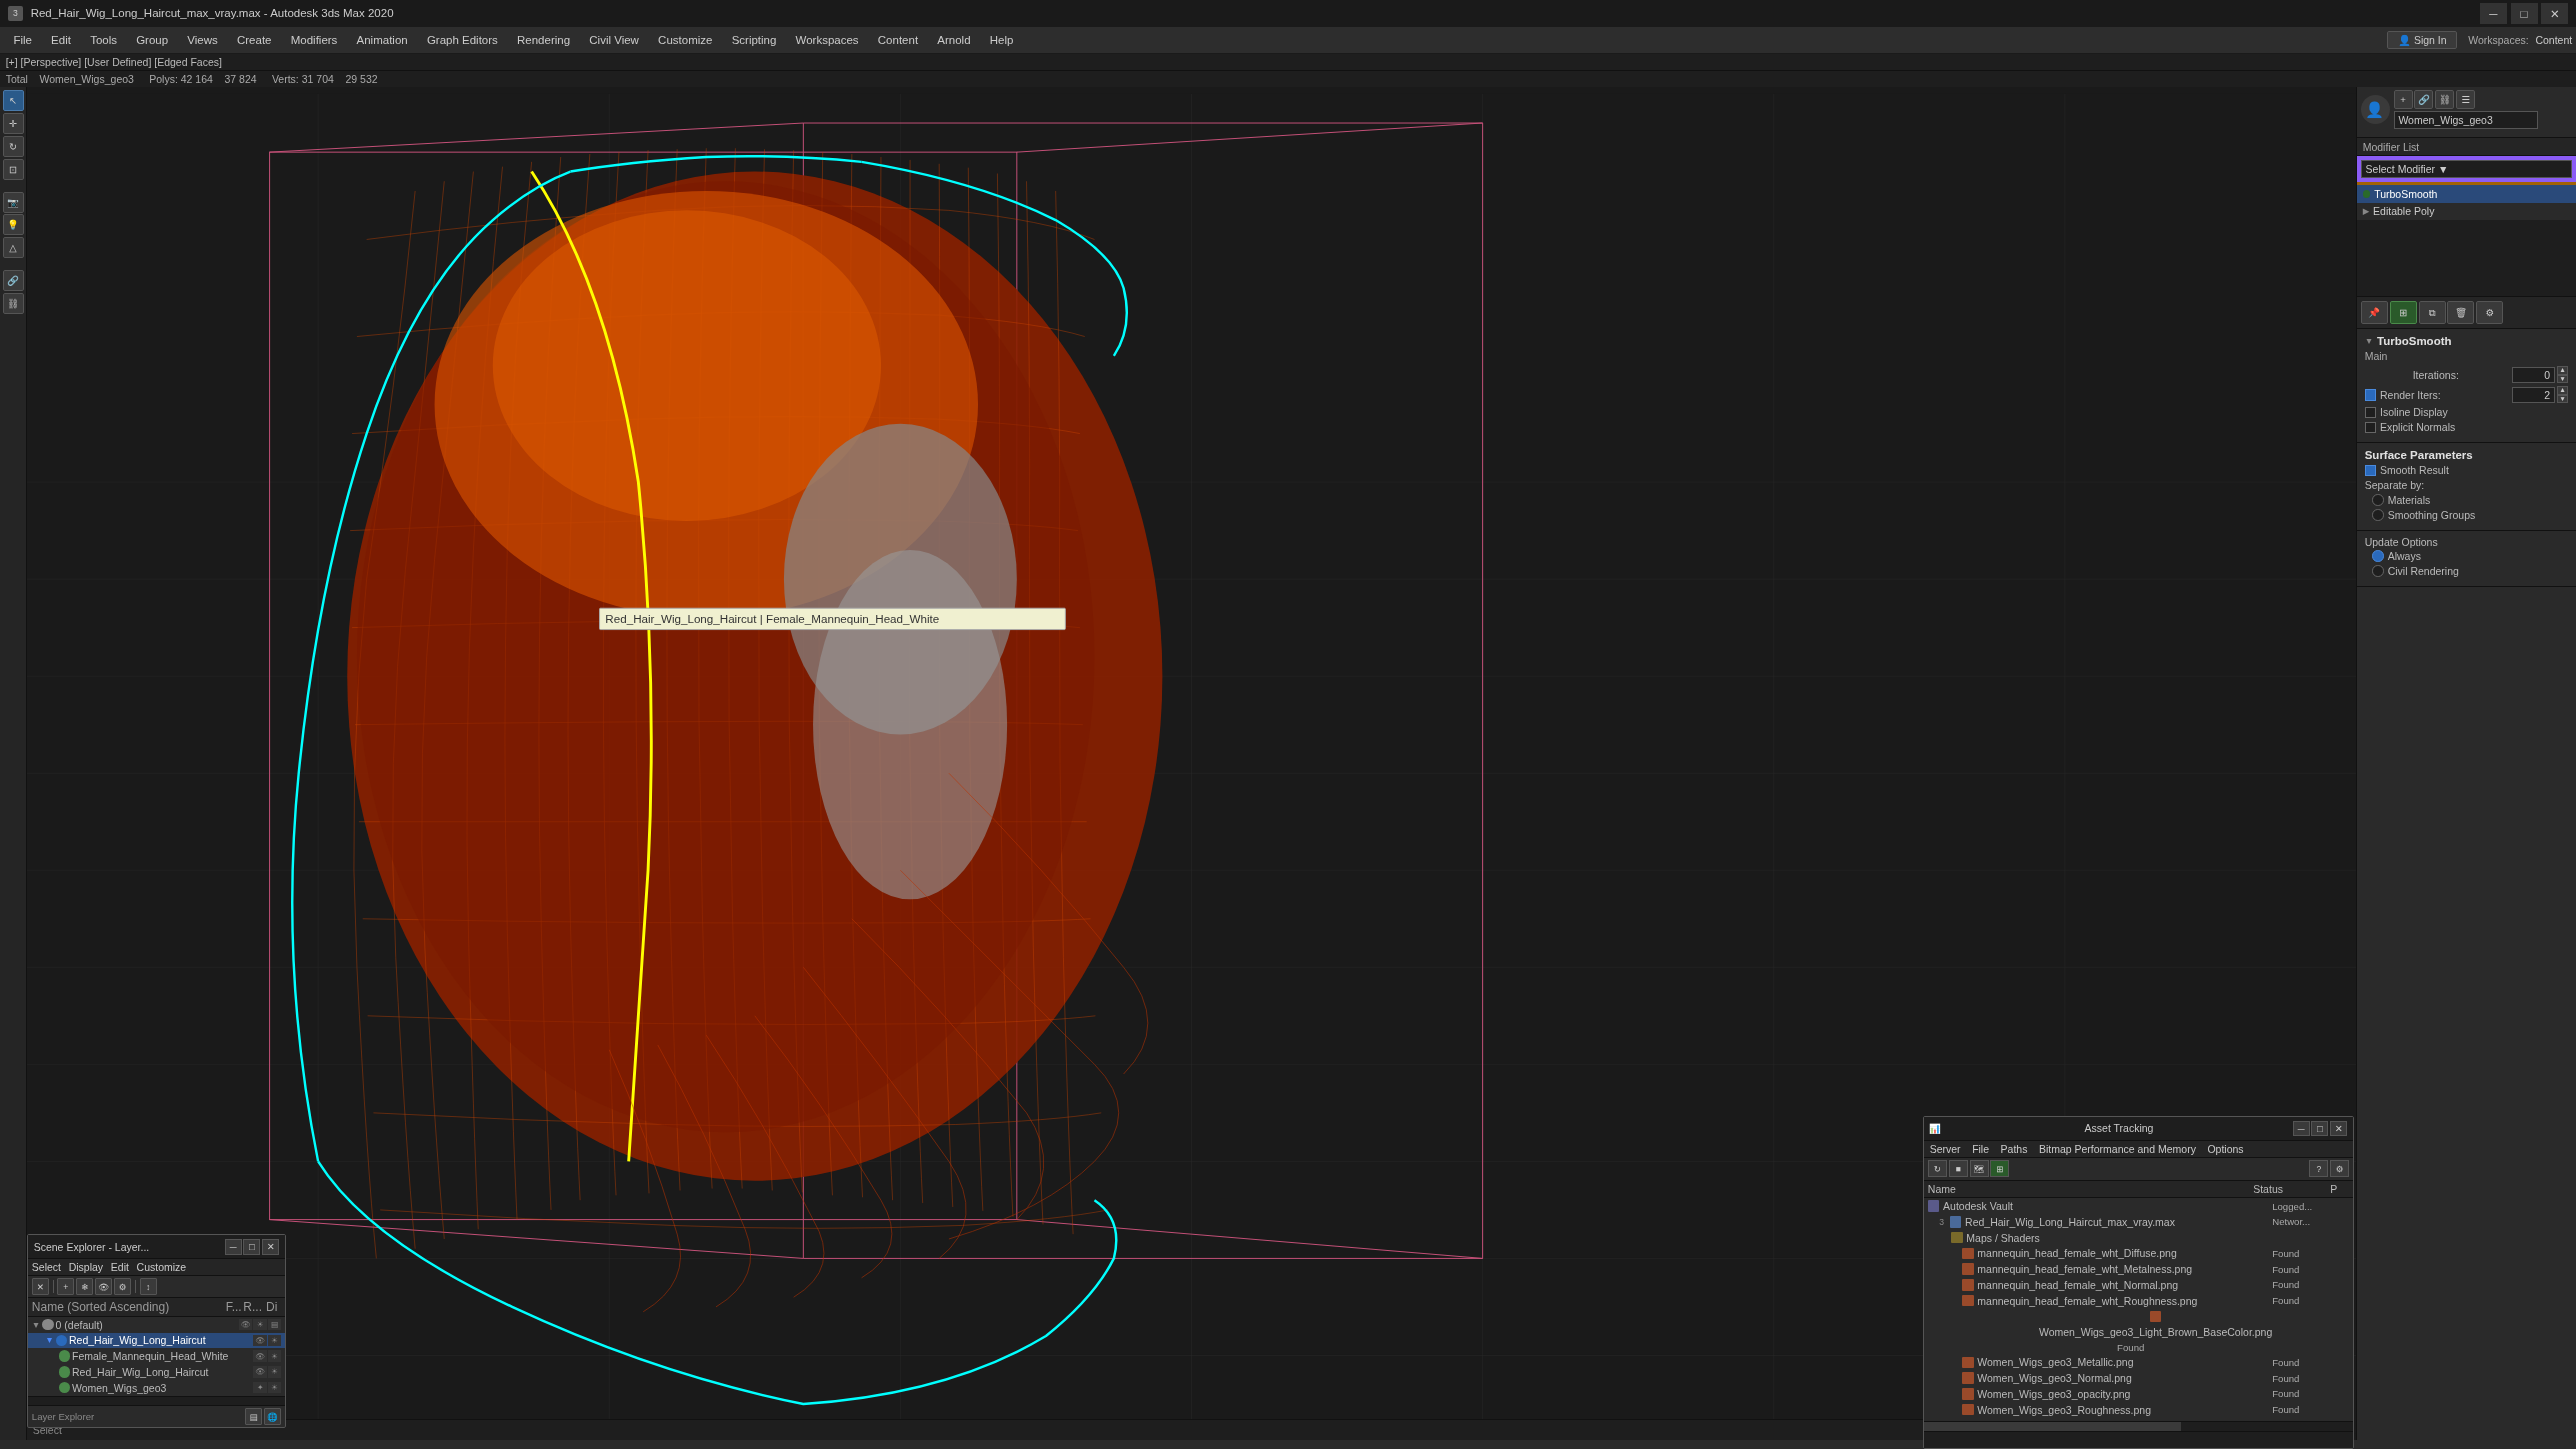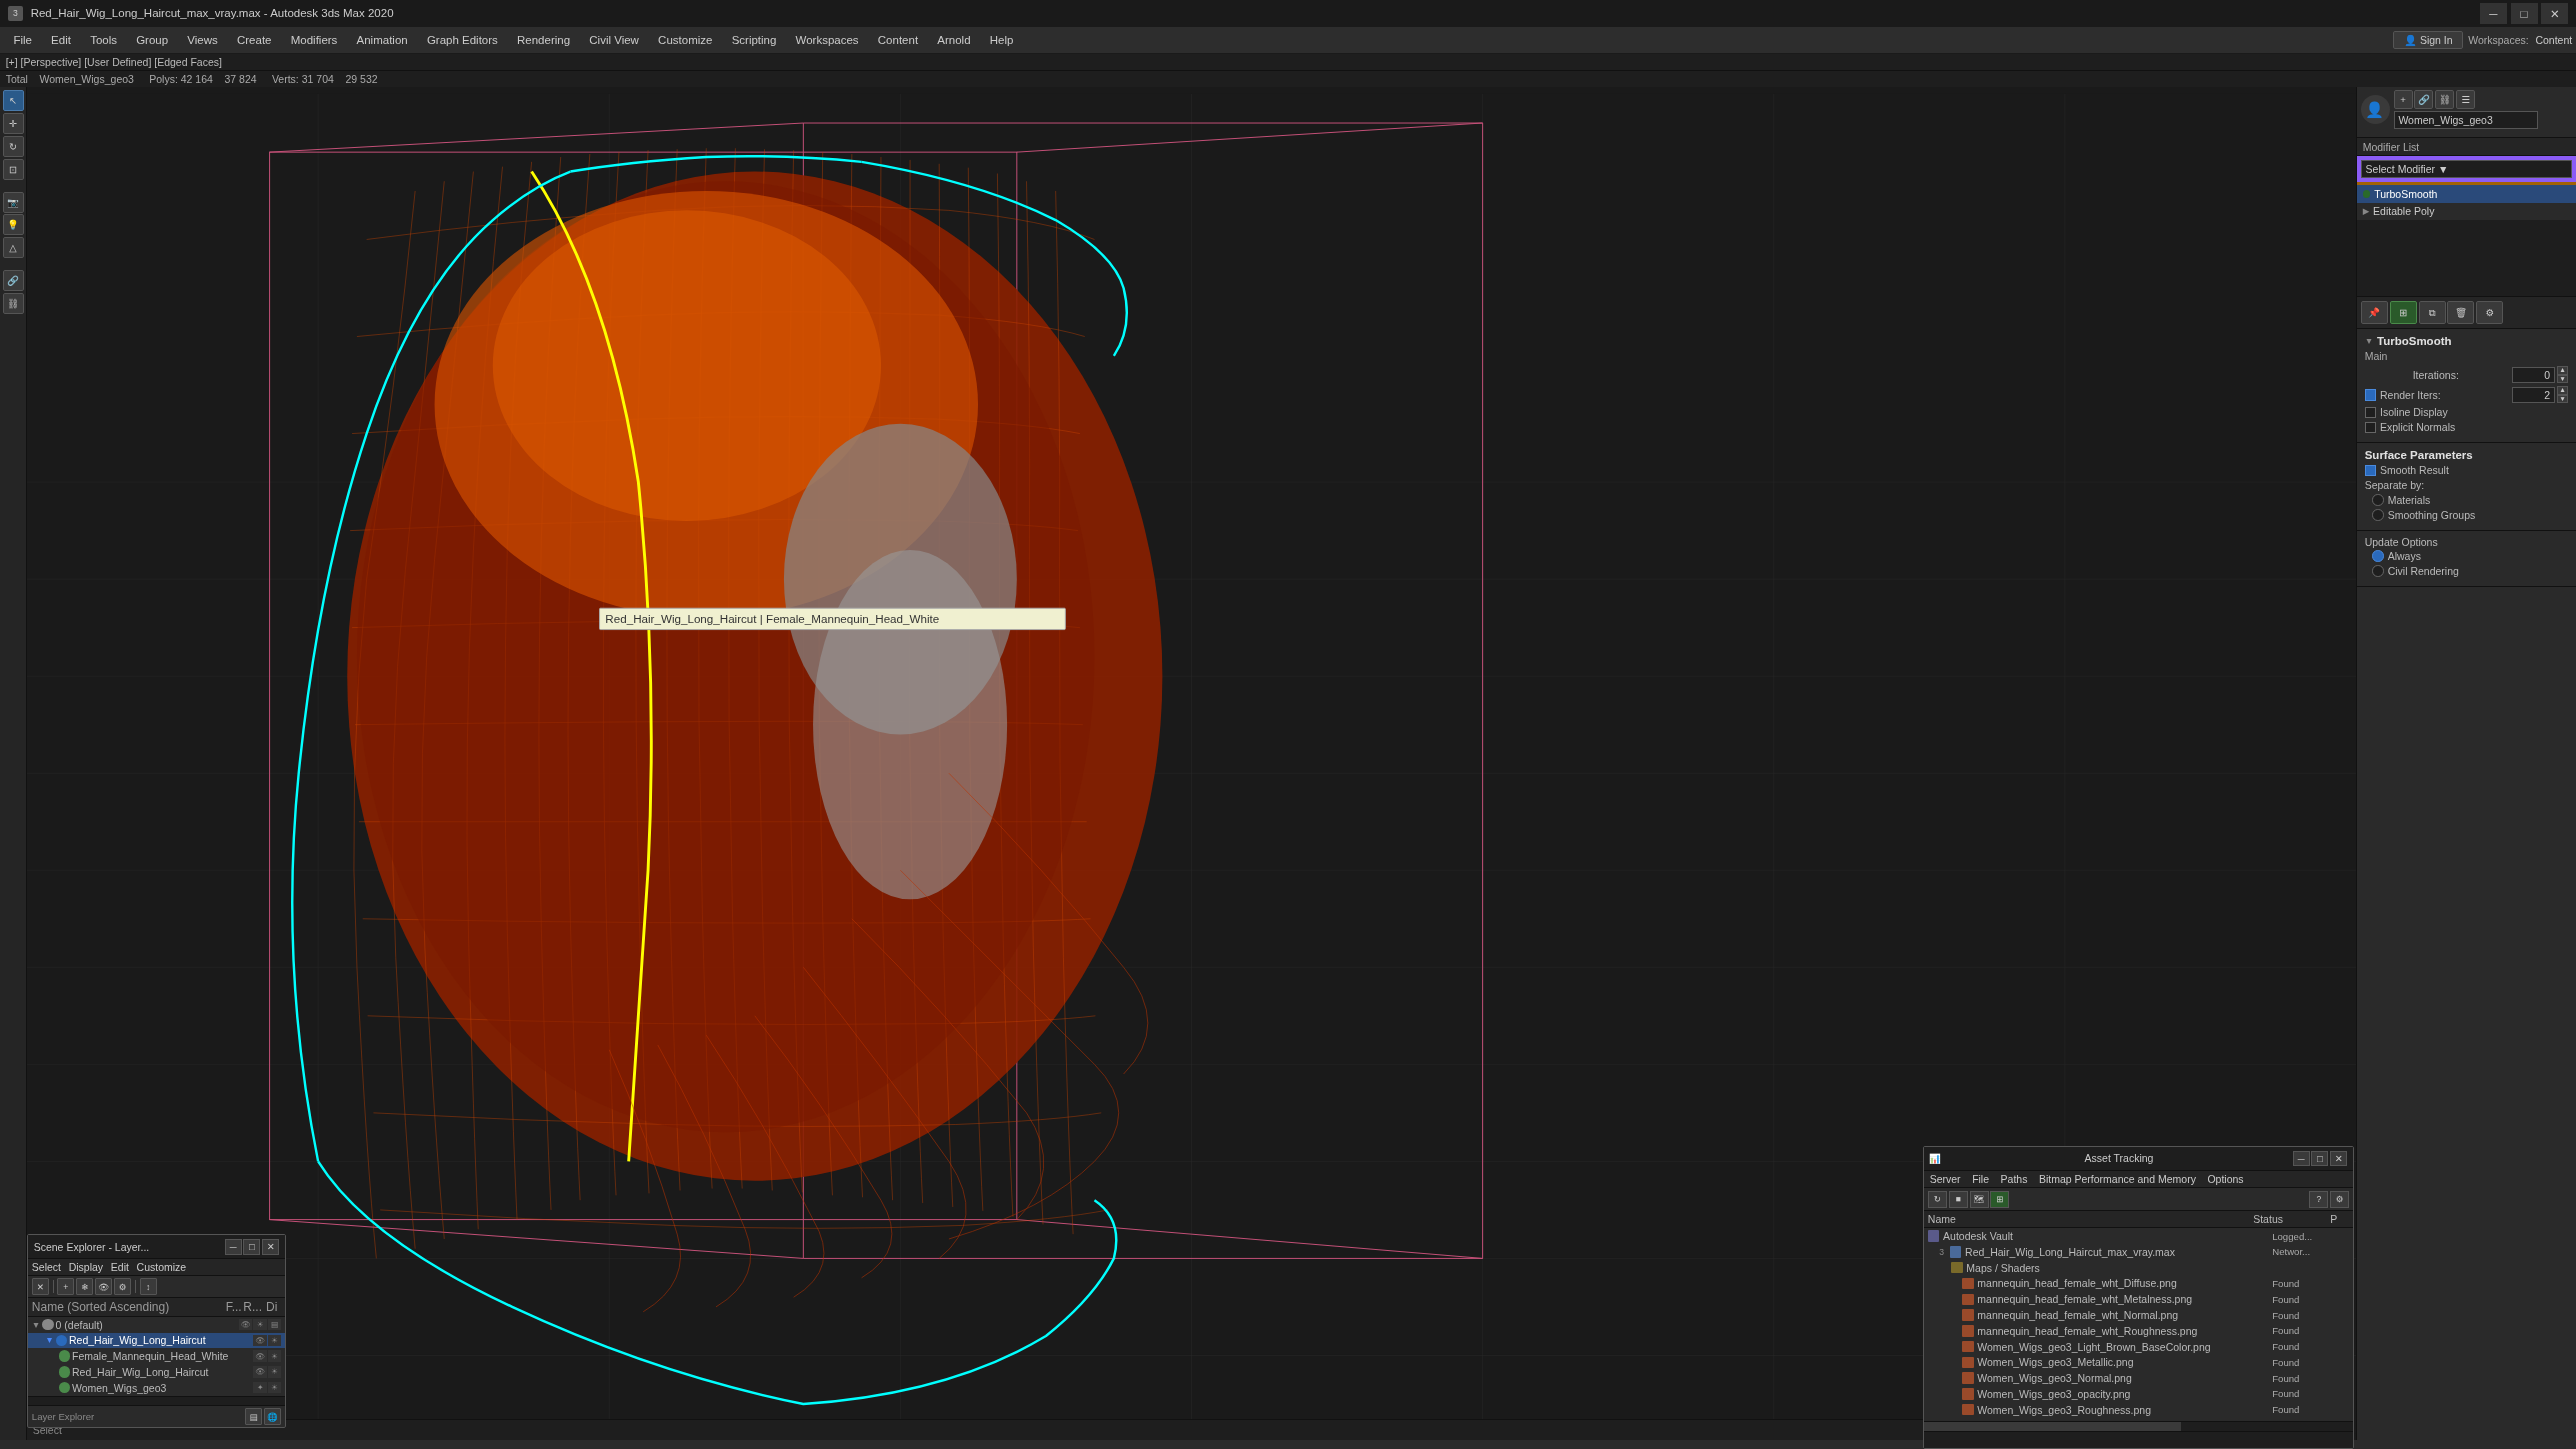--- a/index.html
+++ b/index.html
@@ -45,21 +45,21 @@
       color: #ccc;
       font-size: 11.5px;
       border-radius: 1.9px;
     }
 
     
     .signin-area {
       margin-left: auto;
       display: flex;
       align-items: center;
-      gap: 5px;
+      gap: 11px;
       color: #aaa;
       font-size: 10.5px;
     }
     .signin-btn {
       background: #3a3a3a;
       border: 1px solid #555;
       color: #ccc;
       padding: 1.9px 9.6px;
       font-size: 10.5px;
       cursor: pointer;
@@ -1002,21 +1002,21 @@
     <div class="at-item indent2" style="padding-left:38px;">
       <span class="at-icon map"></span>
       <span class="at-item-name">mannequin_head_female_wht_Normal.png</span>
       <span class="at-status">Found</span>
     </div>
     <div class="at-item indent2" style="padding-left:38px;">
       <span class="at-icon map"></span>
       <span class="at-item-name">mannequin_head_female_wht_Roughness.png</span>
       <span class="at-status">Found</span>
     </div>
-    <div class="at-item indent2" style="padding-left:38px;">
+    <div class="at-item indent2" style="padding-left:38px;flex-direction:column;">
       <span class="at-icon map"></span>
       <span class="at-item-name">Women_Wigs_geo3_Light_Brown_BaseColor.png</span>
       <span class="at-status">Found</span>
     </div>
     <div class="at-item indent2" style="padding-left:38px;">
       <span class="at-icon map"></span>
       <span class="at-item-name">Women_Wigs_geo3_Metallic.png</span>
       <span class="at-status">Found</span>
     </div>
     <div class="at-item indent2" style="padding-left:38px;">

